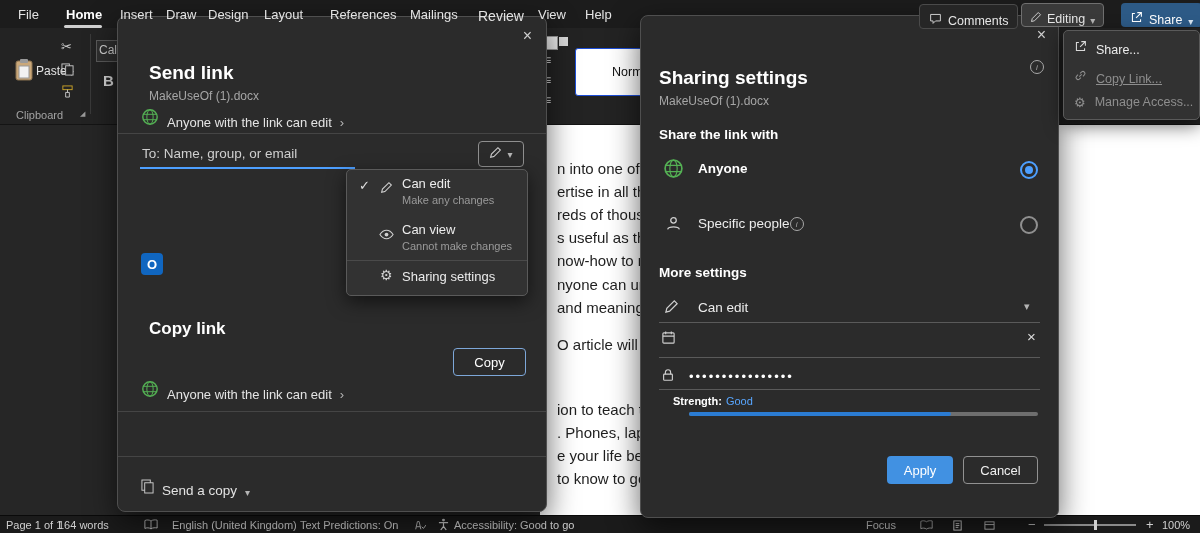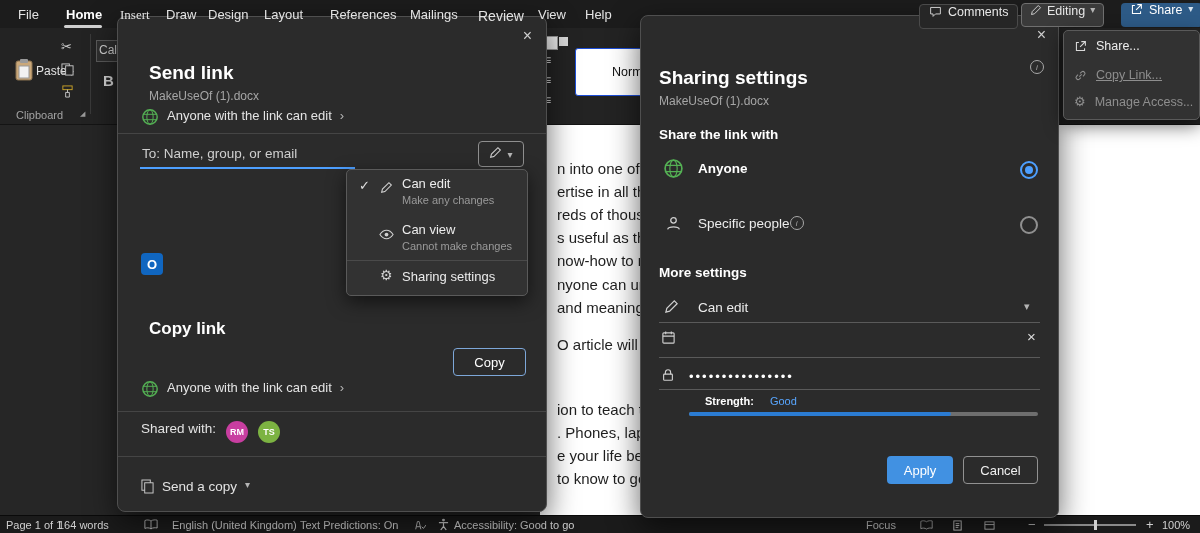--- a/index.html
+++ b/index.html
@@ -2,21 +2,21 @@
 <html><head>
 <meta charset="utf-8">
 <style>
   html,body{margin:0;padding:0;background:#111;}
   .screen{position:relative;width:1200px;height:533px;background:#232323;font-family:"Liberation Sans",sans-serif;overflow:hidden;}
   .abs{position:absolute;}
   .txt{position:absolute;white-space:nowrap;line-height:1.15;}
   .hr{position:absolute;height:1px;background:#454545;}
   .dlg{position:absolute;background:#2b2b2b;border:1px solid #4f4f4f;border-radius:8px;box-shadow:0 10px 30px rgba(0,0,0,.6);}
   .menu{position:absolute;background:#323232;border:1px solid #5a5a5a;border-radius:5px;box-shadow:0 6px 18px rgba(0,0,0,.55);}
-  .row{position:absolute;display:flex;align-items:flex-start;}
+  .row{position:absolute;display:flex;align-items:flex-end;}
   .btn{position:absolute;display:flex;align-items:center;justify-content:center;border-radius:4px;font-size:13px;cursor:pointer;box-sizing:border-box;}
   .radio{position:absolute;width:14px;height:14px;border-radius:50%;}
   .avatar{width:22px;height:22px;border-radius:50%;display:flex;align-items:center;justify-content:center;font-size:9px;font-weight:bold;color:#fff;}
   .chev{color:#b4b4b4;font-size:10px;}
   .infodot{display:inline-flex;align-items:center;justify-content:center;width:12px;height:12px;border:1px solid #a8a8a8;border-radius:50%;font-size:8px;color:#a8a8a8;font-style:italic;}
   input{font-family:"Liberation Sans",sans-serif;background:transparent;border:none;outline:none;}
   input::placeholder{color:#9a9a9a;}
   input.to::placeholder{color:#cfcfcf;}
 </style>
 </head>
@@ -195,25 +195,20 @@
             <circle cx="10" cy="10" r="8" fill="none" stroke="#54b054" stroke-width="1.6"></circle>
             <ellipse cx="10" cy="10" rx="3.5" ry="8" fill="none" stroke="#54b054" stroke-width="1.1"></ellipse>
             <path d="M2.5 7h15M2.5 13h15" stroke="#54b054" stroke-width="1.1" fill="none"></path>
           </svg>
       </span>
       <span style="font-size:13px;color:#e4e4e4;">Anyone with the link can edit</span>
       <span class="chev" style="font-size:13px;">›</span>
     </div>
     <div class="btn" style="left:335px;top:331px;width:73px;height:28px;border:1px solid #7da7d9;color:#fff;">Copy</div>
     <div class="hr" style="left:0;top:394px;width:428px;"></div>
-    <div class="row" style="left:23px;top:404px;gap:10px;">
-      <span style="font-size:13.5px;color:#e3e3e3;">Shared with:</span>
-      <span class="avatar" style="background: rgb(200, 62, 160);">RM</span>
-      <span class="avatar" style="background: rgb(124, 179, 66);">TS</span>
-    </div>
     <div class="hr" style="left:0;top:439px;width:428px;"></div>
     <div class="row" style="left:23px;top:462px;gap:8px;">
       <span>
         <svg viewBox="0 0 14 16" width="13" height="15">
             <rect x="1" y="1" width="9" height="11" fill="none" stroke="#d0d0d0"></rect>
             <rect x="4" y="4" width="9" height="11" fill="#2b2b2b" stroke="#d0d0d0"></rect>
           </svg>
       </span>
       <span style="font-size:13.5px;color:#e3e3e3;">Send a copy</span>
       <span class="chev">▾</span>
@@ -283,37 +278,37 @@
       <span class="abs" style="left:20px;top:4px;">
         <svg viewBox="0 0 16 16" width="14" height="14">
             <rect x="3" y="7" width="10" height="7" rx="1" fill="none" stroke="#cfcfcf" stroke-width="1.3"></rect>
             <path d="M5 7V5a3 3 0 0 1 6 0v2" fill="none" stroke="#cfcfcf" stroke-width="1.3"></path>
           </svg>
       </span>
       <span class="txt" style="left:48px;top:6px;font-size:13px;letter-spacing:2px;color:#fff;">••••••••••••••••</span>
     </div>
     <div class="hr" style="left:18px;top:373px;width:381px;background:#5a5a5a;"></div>
 
-    <div class="row" style="left:64px;top:379px;gap:16px;">
+    <div class="row" style="left:32px;top:379px;gap:4px;">
       <span style="font-size:11px;font-weight:700;color:#fff;">Strength:</span>
       <span style="font-size:11px;color:#58a6ff;">Good</span>
     </div>
     <div class="abs" style="left:48px;top:396px;width:349px;height:4px;border-radius:2px;background:#6e6e6e;">
       <div style="height: 4px; border-radius: 2px; background: rgb(43, 124, 211); width: 75%;"></div>
     </div>
 
     <div class="btn" style="left:246px;top:440px;width:66px;height:28px;background:#4191e2;color:#fff;">Apply</div>
     <div class="btn" style="left:322px;top:440px;width:75px;height:28px;border:1px solid #919191;color:#f0f0f0;">Cancel</div>
   </div>
 
   <div class="abs" style="left:0;top:0;width:1200px;height:28px;z-index:5;">
     <span class="txt" style="left:18px;top:8px;font-size:13px;color:#e3e3e3;">File</span>
     <span class="txt" style="left:66px;top:8px;font-size:13px;color:#fff;font-weight:600;">Home</span>
     <div class="abs" style="left:64px;top:25px;width:38px;height:3px;background:#cfcfcf;border-radius:2px;"></div>
-    <span class="txt" style="left:120px;top:8px;font-size:13px;color:#e3e3e3;font-family:Liberation Serif, serif;">Insert</span>
+    <span class="txt" style="left:120px;top:8px;font-size:13px;color:#e3e3e3;">Insert</span>
     <span class="txt" style="left:166px;top:8px;font-size:13px;color:#e3e3e3;">Draw</span>
     <span class="txt" style="left:208px;top:8px;font-size:13px;color:#e3e3e3;">Design</span>
     <span class="txt" style="left:264px;top:8px;font-size:13px;color:#e3e3e3;">Layout</span>
     <span class="txt" style="left:330px;top:8px;font-size:13px;color:#e3e3e3;">References</span>
     <span class="txt" style="left:410px;top:8px;font-size:13px;color:#e3e3e3;">Mailings</span>
     <span class="txt" style="left:478px;top:8px;font-size:14px;color:#e3e3e3;">Review</span>
     <span class="txt" style="left:538px;top:8px;font-size:13px;color:#e3e3e3;">View</span>
     <span class="txt" style="left:585px;top:8px;font-size:13px;color:#e3e3e3;">Help</span>
 
     <div class="row" style="left:919px;top:4px;height:23px;padding:0 9px;border:1px solid #4a4a4a;background:#262626;border-radius:4px;gap:6px;font-size:12.5px;color:#e6e6e6;">

